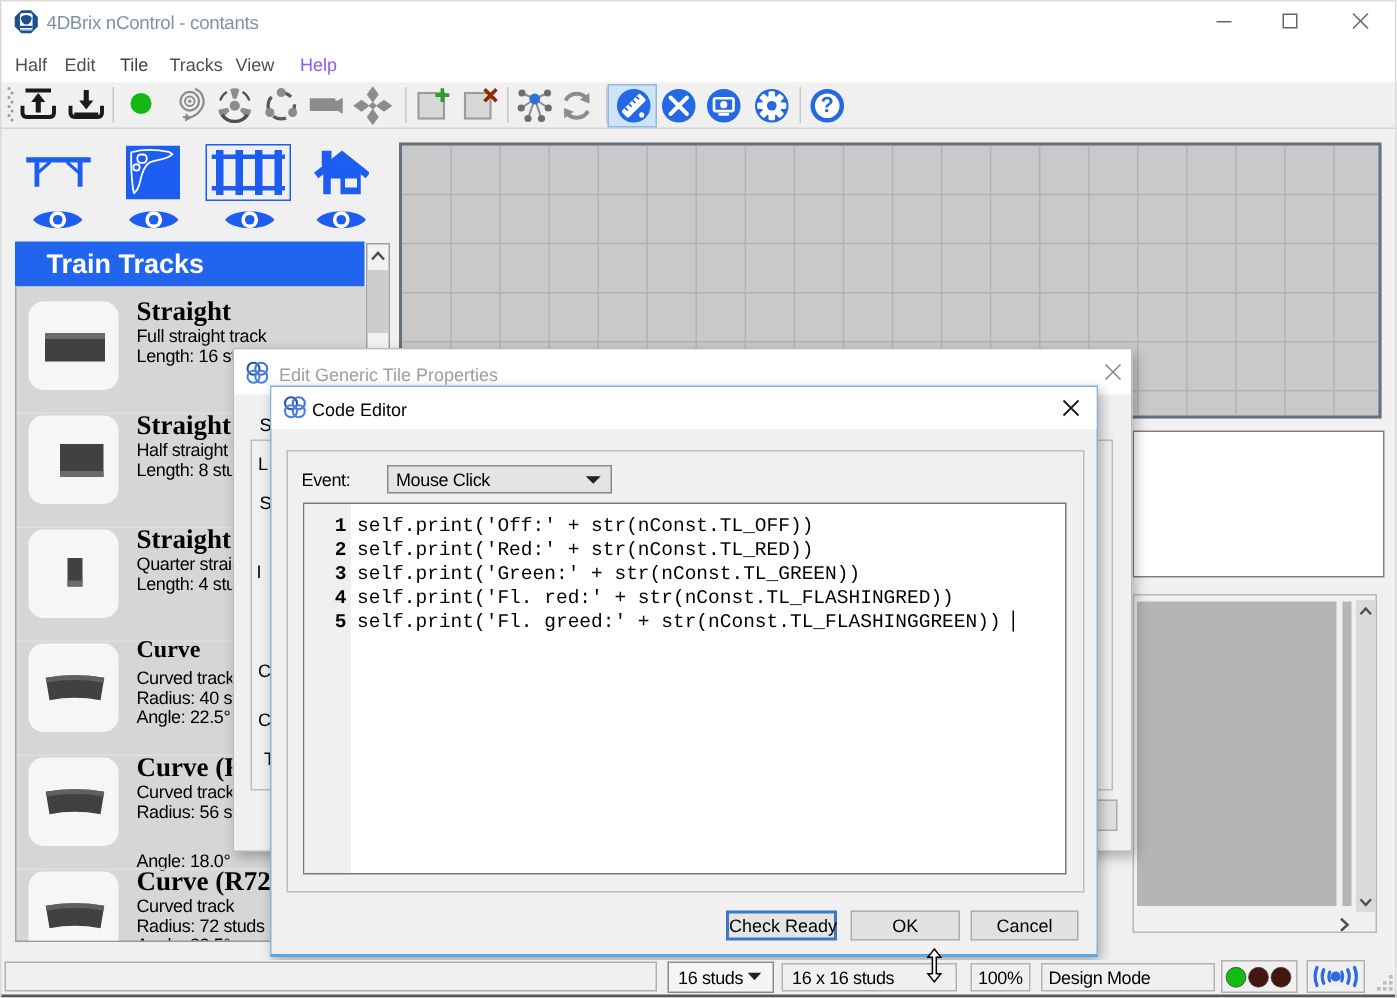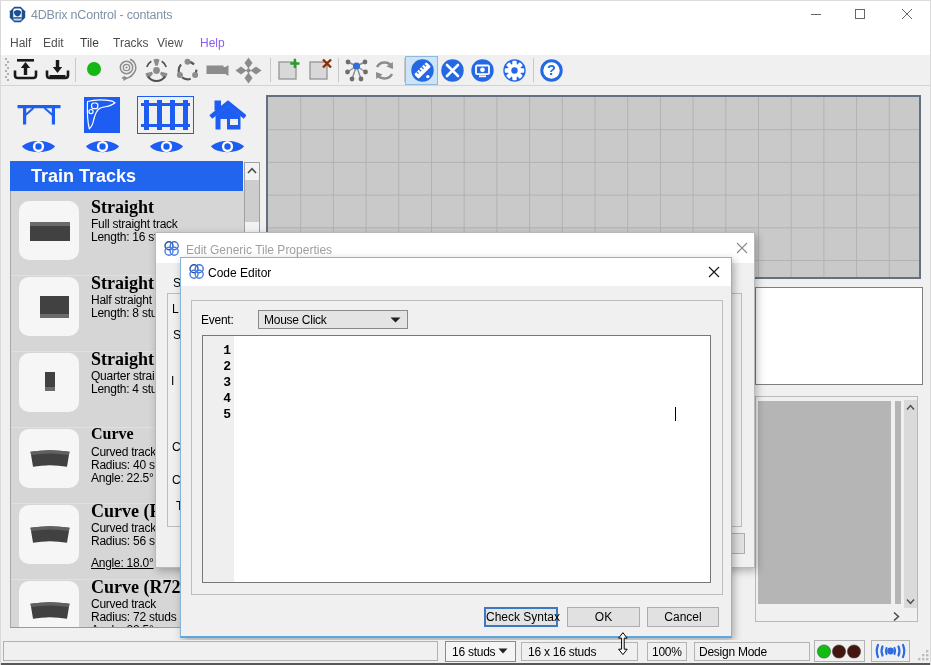--- a/index.html
+++ b/index.html
@@ -319,21 +319,21 @@
   <div class="abs" style="left:0;top:312px;width:234px;height:1px;background:#e0e0e0;"></div>
 
   <div class="abs" style="left:8px;top:314px;width:60px;height:59px;background:#f6f6f6;border-radius:10px;"></div>
   <svg class="abs" style="left:18px;top:330px;" width="42" height="25" viewBox="0 0 42 25">
       <path d="M1.5 6.8 Q21 3.6 40.5 6.8 L38 21.8 Q21 18.6 4 21.8 Z" fill="#414141"></path>
       <path d="M1.5 6.8 Q21 3.6 40.5 6.8 L39.9 10 Q21 6.8 2.1 10 Z" fill="#606060"></path>
     </svg>
   <div class="abs" style="left:80px;top:310px;font-family:'Liberation Serif',serif;font-size:18px;font-weight:bold;">Curve (R56)</div>
   <div class="abs txt12" style="left:80px;top:330px;">Curved track</div>
   <div class="abs txt12" style="left:80px;top:343px;">Radius: 56 studs</div>
-  <div class="abs txt12" style="left:80px;top:365px;text-decoration:underline;">Angle: 18.0°</div>
+  <div class="abs txt12" style="left:80px;top:376px;">Angle: 18.0°</div>
   <div class="abs" style="left:0;top:388px;width:234px;height:1px;background:#e0e0e0;"></div>
 
   <div class="abs" style="left:8px;top:390px;width:60px;height:59px;background:#f6f6f6;border-radius:10px;"></div>
   <svg class="abs" style="left:18px;top:406px;" width="42" height="25" viewBox="0 0 42 25">
       <path d="M1.5 6.8 Q21 3.6 40.5 6.8 L38 21.8 Q21 18.6 4 21.8 Z" fill="#414141"></path>
       <path d="M1.5 6.8 Q21 3.6 40.5 6.8 L39.9 10 Q21 6.8 2.1 10 Z" fill="#606060"></path>
     </svg>
   <div class="abs" style="left:80px;top:386px;font-family:'Liberation Serif',serif;font-size:18px;font-weight:bold;">Curve (R72)</div>
   <div class="abs txt12" style="left:80px;top:406px;">Curved track</div>
   <div class="abs txt12" style="left:80px;top:419px;">Radius: 72 studs</div>
@@ -427,24 +427,29 @@
   <div class="abs txt12" style="left:20px;top:55px;">Event:</div>
   <div class="abs" style="left:77px;top:52px;width:150px;height:19px;background:#e4e4e4;border:1px solid #8a8a8a;"></div>
   <div class="abs txt12" style="left:83px;top:55px;">Mouse Click</div>
   <svg class="abs" style="left:209px;top:59px;" width="11" height="6" viewBox="0 0 11 6">
       <path d="M0.5 0.5 L10.5 0.5 L5.5 5.5 Z" fill="#222"></path>
     </svg>
 
   <div class="abs" style="left:21px;top:77px;width:509px;height:248px;background:#fff;border:1px solid #777;">
     <div class="abs" style="left:0;top:0;width:31px;height:246px;background:#efefef;"></div>
     <div class="abs" style="left:0;top:7px;width:28px;text-align:right;font-family:'Liberation Mono',monospace;font-size:13px;font-weight:bold;line-height:16px;color:#000;">1<br>2<br>3<br>4<br>5</div>
+    <div class="abs" style="left:35px;top:7px;font-family:'Liberation Mono',monospace;font-size:13px;line-height:16px;color:#000;white-space:pre;">self.print('Off:' + str(nConst.TL_OFF))
+self.print('Red:' + str(nConst.TL_RED))
+self.print('Green:' + str(nConst.TL_GREEN))
+self.print('Fl. red:' + str(nConst.TL_FLASHINGRED))
+self.print('Fl. greed:' + str(nConst.TL_FLASHINGGREEN))</div>
     <div class="abs" style="left:472px;top:71px;width:1px;height:14px;background:#000;"></div>
   </div>
 
-  <div class="abs" style="left:303px;top:349px;width:74px;height:20px;background:#e4e4e4;border:2px solid #3c78c3;font-size:12px;text-align:center;line-height:16px;white-space:nowrap;">Check Syntax</div>
+  <div class="abs" style="left:303px;top:349px;width:74px;height:20px;background:#e4e4e4;border:2px solid #3c78c3;font-size:12px;text-align:center;line-height:16px;white-space:nowrap;">Check Ready</div>
   <div class="abs" style="left:386px;top:349px;width:73px;height:20px;background:#e1e1e1;border:1px solid #adadad;font-size:12px;text-align:center;line-height:18px;">OK</div>
   <div class="abs" style="left:466px;top:349px;width:72px;height:20px;background:#e1e1e1;border:1px solid #adadad;font-size:12px;text-align:center;line-height:18px;">Cancel</div>
 </div>
 
 <div class="abs" style="left:0;top:640px;width:931px;height:25px;background:#f0f0f0;z-index:30;"></div>
 <div class="abs" style="left:0;top:663px;width:931px;height:2px;background:#585858;z-index:40;"></div>
 <div class="abs" style="left:3px;top:641px;width:435px;height:20px;border:1px solid #b0b0b0;z-index:31;"></div>
 <div class="abs txt12" style="left:8px;top:645px;z-index:32;margin-top:24px;">Ready.</div>
 <div class="abs" style="left:445px;top:641px;width:71px;height:21px;background:#f5f5f5;border:1px solid #8a8a8a;z-index:31;"></div>
 <div class="abs txt12" style="left:452px;top:645px;z-index:32;">16 studs</div>

